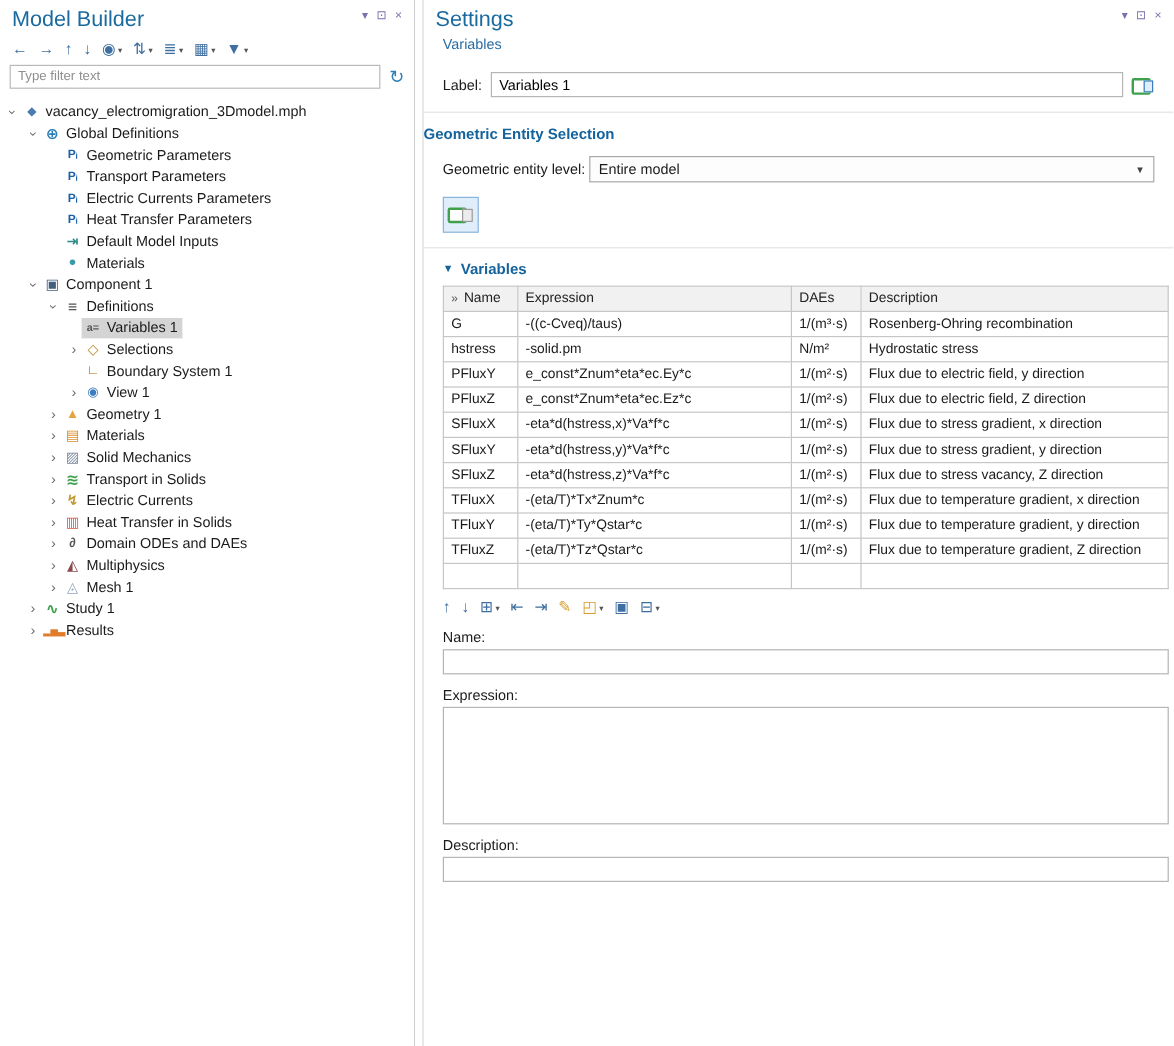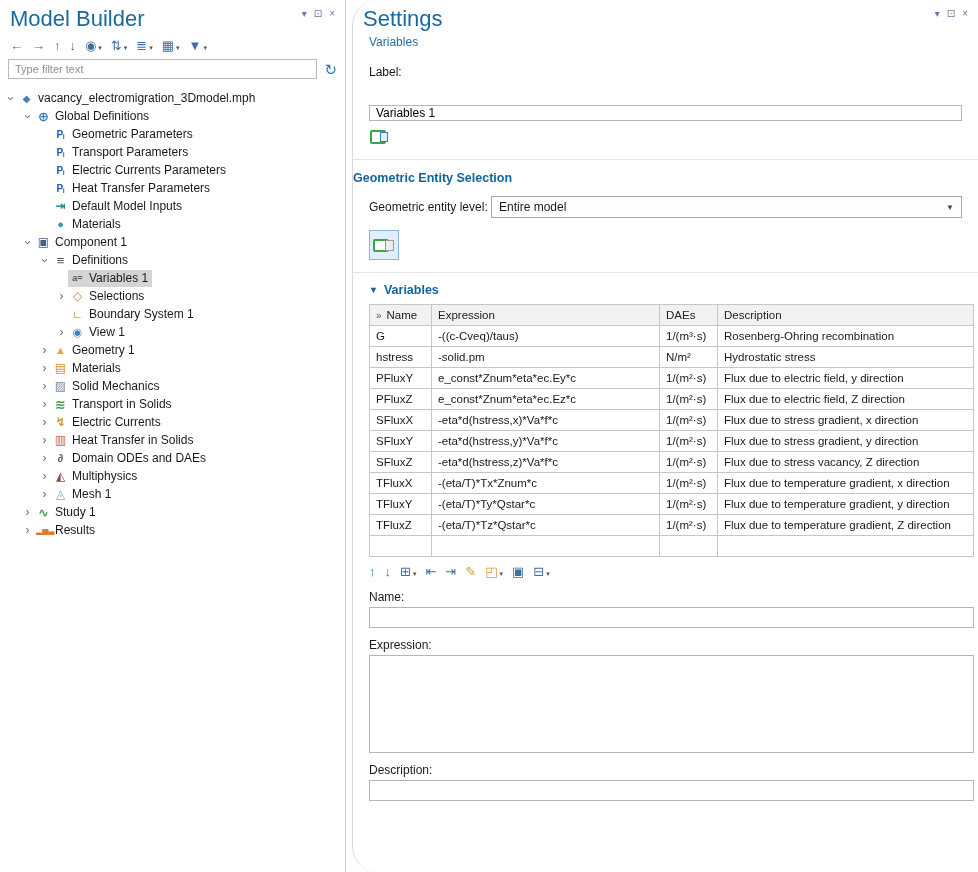--- a/index.html
+++ b/index.html
@@ -4,21 +4,21 @@
 <style>
   * { box-sizing: border-box; }
   html,body { margin:0; padding:0; width:978px; height:872px; overflow:hidden; background:#fff;
     font-family:"Liberation Sans","DejaVu Sans",sans-serif; font-size:12px; color:#1a1a1a; }
   .app { display:flex; width:978px; height:872px; }
 
   
   .mb-panel { width:346px; flex:0 0 346px; display:flex; flex-direction:column; border-right:1px solid #cfcfcf; background:#fff; }
   .splitter { width:6px; flex:0 0 6px; background:#fff; cursor:col-resize; }
   .panel-header { display:flex; justify-content:space-between; align-items:flex-start; padding:6px 10px 2px 10px; }
-  .panel-title { margin:0; font-size:22px; font-weight:400; color:#1a6a9f; }
+  .panel-title { margin:0; font-size:18px; font-weight:400; color:#1a6a9f; }
   .win-icons { display:flex; gap:7px; padding-top:3px; }
   .win-icon { color:#7b6fae; font-size:10px; line-height:10px; cursor:default; }
 
   .mb-toolbar, .table-toolbar { display:flex; align-items:center; gap:9px; }
   .mb-toolbar { padding:5px 10px 6px 10px; }
   .tb-btn { display:inline-flex; align-items:flex-end; gap:2px; cursor:default; }
   .tb-glyph { color:#3f6fa0; font-size:13px; line-height:13px; }
   .g-edit, .g-load-from-file { color:#d69b2a; }
   .tb-caret { font-size:7px; color:#555; line-height:9px; }
 
@@ -31,23 +31,23 @@
   .tree { flex:1; overflow:hidden; padding-top:3px; }
   .tree-row { display:flex; align-items:center; height:18px; white-space:nowrap; cursor:default; }
   .expander { width:13px; flex:0 0 13px; text-align:center; font-size:12px; color:#6c6c6c; line-height:13px; }
   .expander.open { transform:rotate(90deg); }
   .row-content { display:inline-flex; align-items:center; gap:4px; padding:1px 4px 1px 2px; }
   .row-content.sel { background:#d4d4d4; }
   .ic { width:15px; flex:0 0 15px; text-align:center; line-height:15px; }
   .tree-label { font-size:12px; }
 
   
-  .settings-panel { flex:1; display:flex; flex-direction:column; border-left:1px solid #d9d9d9; background:#fff; overflow:hidden;border-radius:26px; }
+  .settings-panel { flex:1; display:flex; flex-direction:column; border-left:1px solid #d9d9d9; background:#fff; overflow:hidden; }
   .subtitle { padding:1px 16px 6px 16px; color:#2a6da3; font-size:12px; }
-  .label-row { display:flex; gap:6px; margin:10px 16px 10px 16px;flex-direction:column; }
+  .label-row { display:flex; align-items:center; gap:6px; margin:10px 16px 10px 16px; }
   .label-row .lbl { width:34px; flex:0 0 34px; }
   .label-row input { flex:1; height:21px; border:1px solid #b5b5b5; padding:0 6px; font-size:12px;
     font-family:"Liberation Sans","DejaVu Sans",sans-serif; outline:none; }
   .label-action { width:20px; height:17px; position:relative; flex:0 0 20px; cursor:default; }
   .label-action::before { content:""; position:absolute; left:1px; top:3px; width:12px; height:10px;
     border:2px solid #3fa14c; border-radius:2px; background:#fff; }
   .label-action::after { content:""; position:absolute; right:1px; top:5px; width:6px; height:8px;
     border:1px solid #3a7ebf; background:#dfeefa; }
 
   .divider { border:none; border-top:1px solid #e3e3e3; margin:2px 0; }

